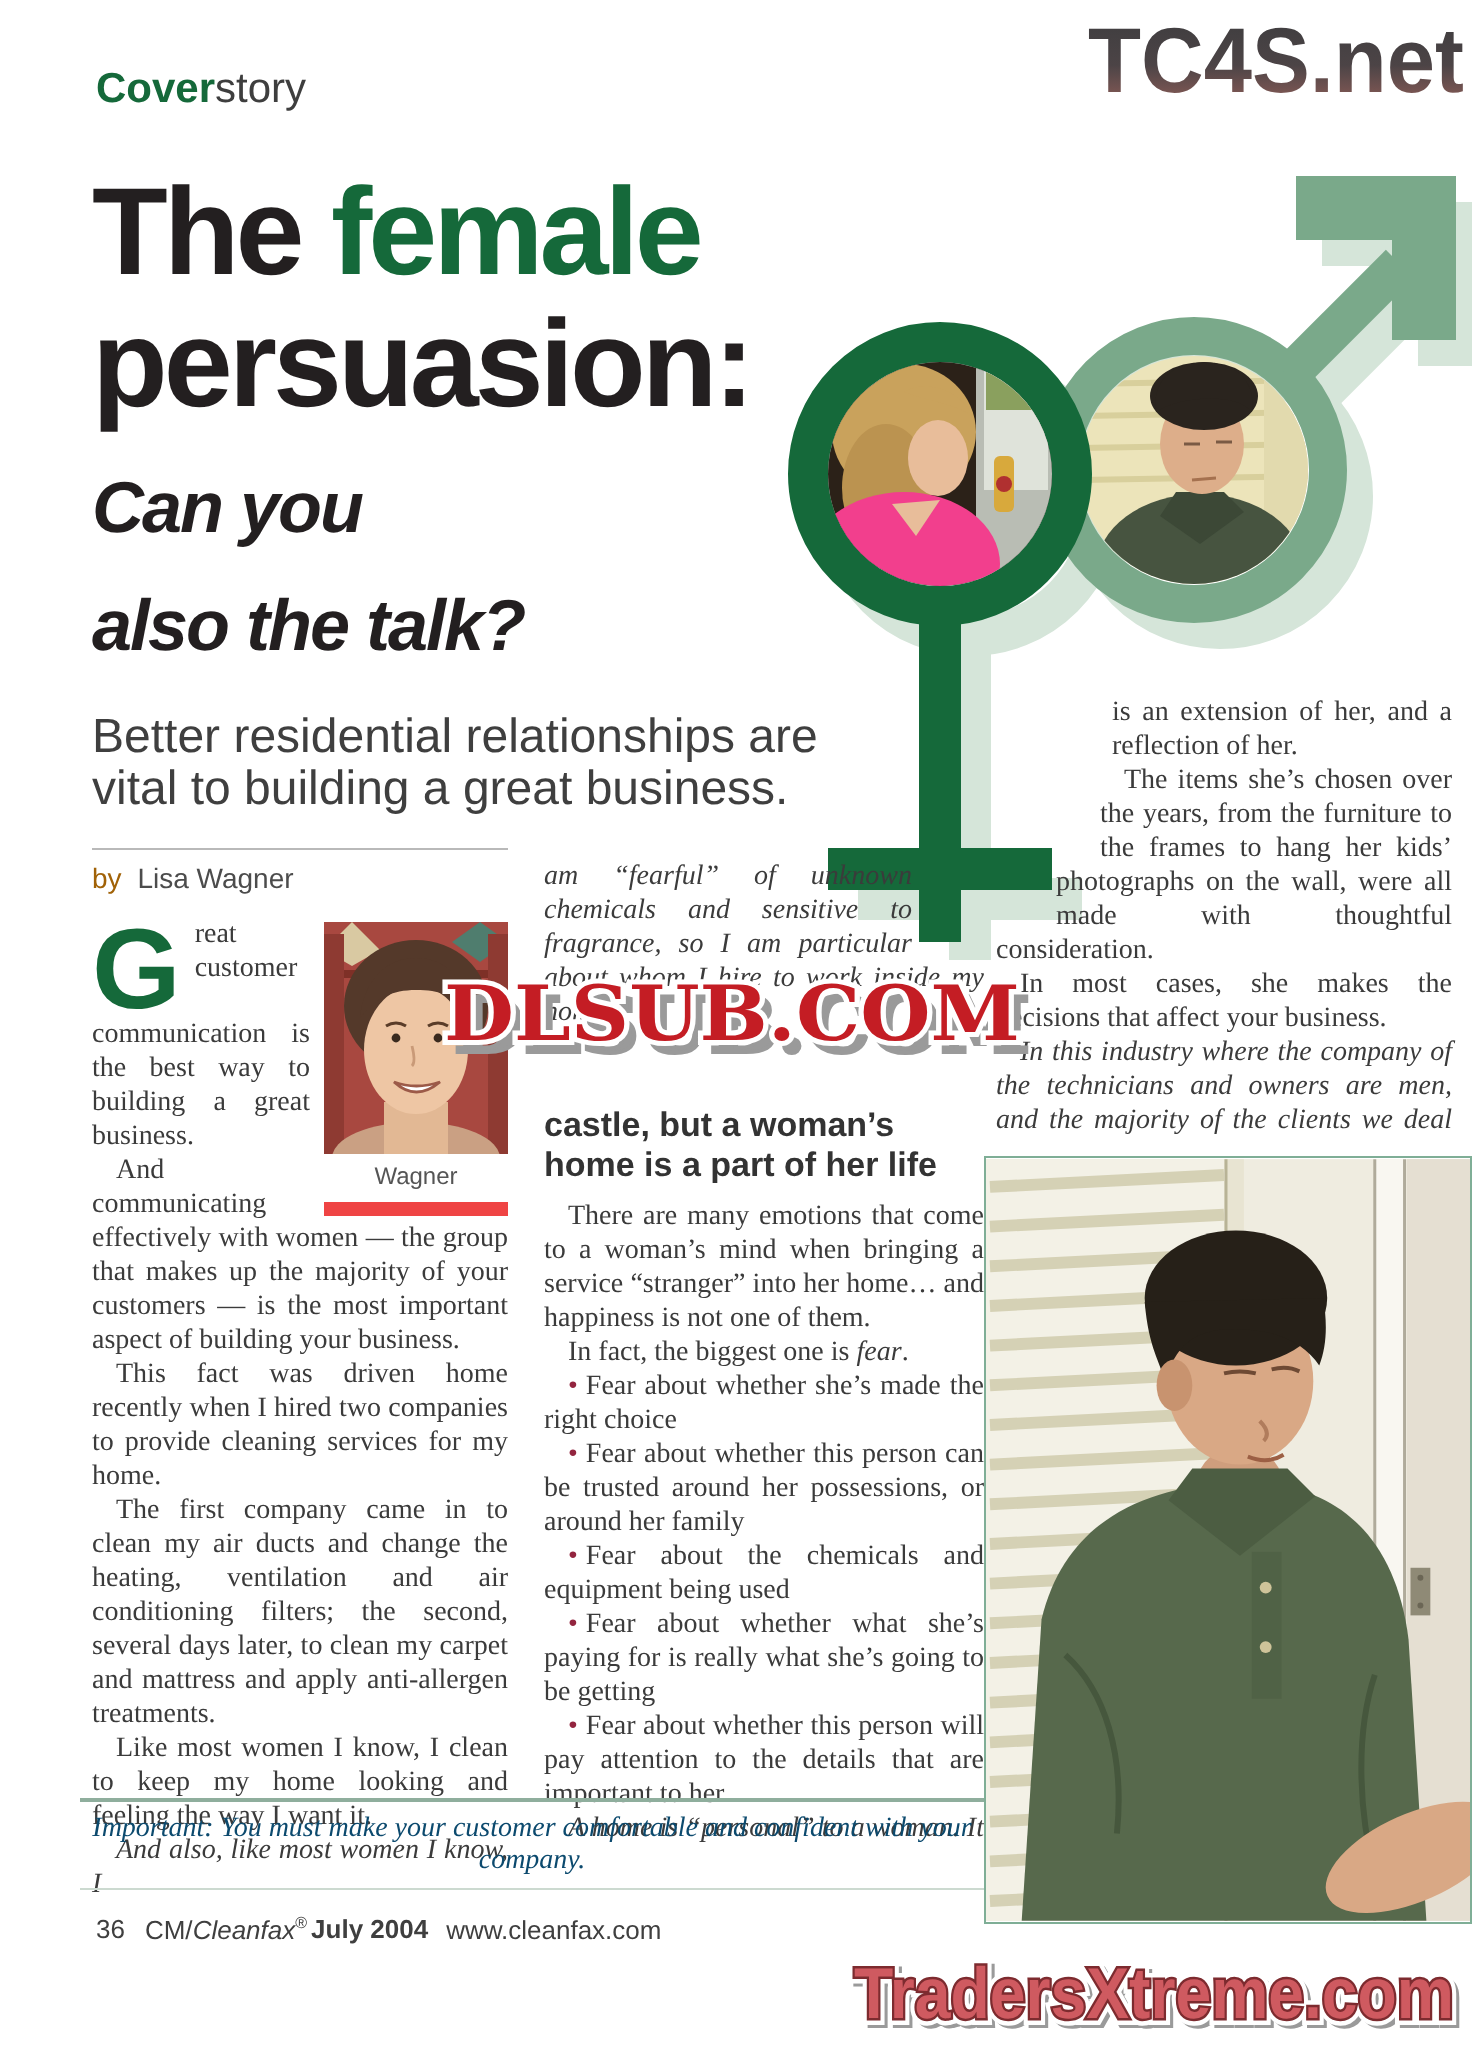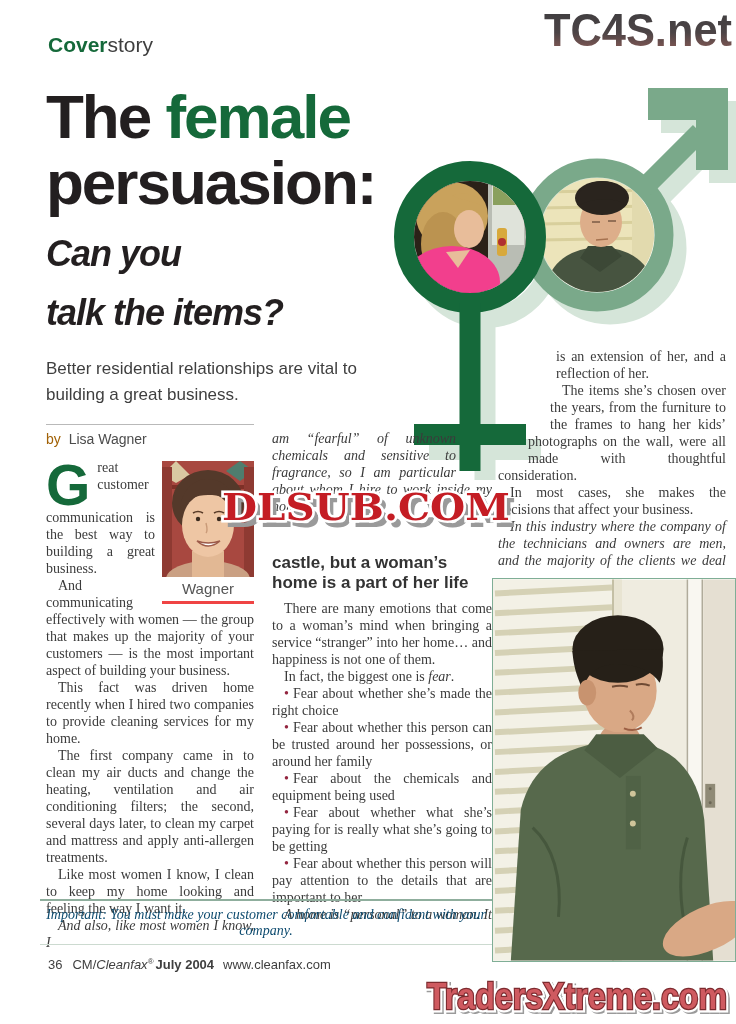--- a/index.html
+++ b/index.html
@@ -9,21 +9,21 @@
   
   .kicker{position:absolute;left:48px;top:33px;font-size:21px;letter-spacing:0;}
   .kicker .k-bold{color:#15693a;font-weight:bold;}
   .kicker .k-rest{color:#3e3e3e;margin-top:40px;}
 
   
   .headline{position:absolute;left:46px;top:84px;width:440px;color:#231f20;}
   .hl-big{font-size:62px;font-weight:bold;letter-spacing:-2px;line-height:66px;}
   .hl-big .green{color:#15693a;}
   .hl-italic{font-size:36px;font-weight:bold;font-style:italic;letter-spacing:-1px;line-height:59px;margin-top:8px;}
-  .subtitle{margin-top:14px;font-size:17px;line-height:26px;color:#3f3f3f;width:370px;}
+  .subtitle{margin-top:14px;font-size:24px;line-height:26px;color:#3f3f3f;width:370px;}
 
   
   .byline-block{position:absolute;left:46px;top:424px;width:208px;border-top:1px solid #b9b9b9;
                 padding-top:6px;font-size:14px;}
   .by-prefix{color:#a16207;}
   .by-name{color:#4c4c4c;margin-left:4px;}
 
   
   .col{position:absolute;font-family:"Liberation Serif",serif;font-size:14px;line-height:17px;
        color:#3b3b3b;text-align:justify;}
@@ -33,21 +33,21 @@
   .col1{left:46px;top:459px;width:208px;}
   .col2{left:272px;top:430px;width:220px;}
   .col3{left:498px;top:348px;width:228px;}
 
   .dropcap{float:left;font-family:"Liberation Sans",sans-serif;font-weight:bold;color:#15693a;
            font-size:57px;line-height:47px;padding:3px 7px 0 0;}
 
   .headshot{float:right;width:92px;margin:2px 0 3px 7px;text-align:center;
             font-family:"Liberation Sans",sans-serif;}
   .headshot svg{display:block;width:92px;height:116px;}
-  .headshot .caption{font-size:15px;color:#555;padding:3px 0 4px;border-bottom:3px solid #ef4444;
+  .headshot .caption{font-size:12px;color:#555;padding:3px 0 4px;border-bottom:7px solid #ef4444;
                      text-indent:0;text-align:center;}
 
   .spacer-right{float:right;width:36px;height:36px;}
   .c3f{float:left;}
   .c3f1{width:58px;height:34px;}
   .c3f2{clear:left;width:52px;height:51px;}
   .c3f3{clear:left;width:30px;height:34px;}
 
   .subhead{margin-top:38px;font-family:"Liberation Sans",sans-serif;font-weight:bold;
            font-size:17px;line-height:20px;color:#333;text-align:left;}
@@ -159,21 +159,21 @@
   </svg>
 
   <div class="kicker">
     <span class="k-bold">Cover</span><span class="k-rest">story</span>
   </div>
 
   <div class="headline">
     <div class="hl-big"><span>The </span><span class="green">female</span></div>
     <div class="hl-big">persuasion:</div>
     <div class="hl-italic">Can you</div>
-    <div class="hl-italic" style="margin-top:0">talk the items?</div>
+    <div class="hl-italic" style="margin-top:0">also the talk?</div>
     <div class="subtitle">Better residential relationships are vital to building a great business.</div>
   </div>
 
   <div class="byline-block">
     <span class="by-prefix">by</span>
     <span class="by-name">Lisa Wagner</span>
   </div>
 
   <div class="col col1">
     <div class="headshot">

